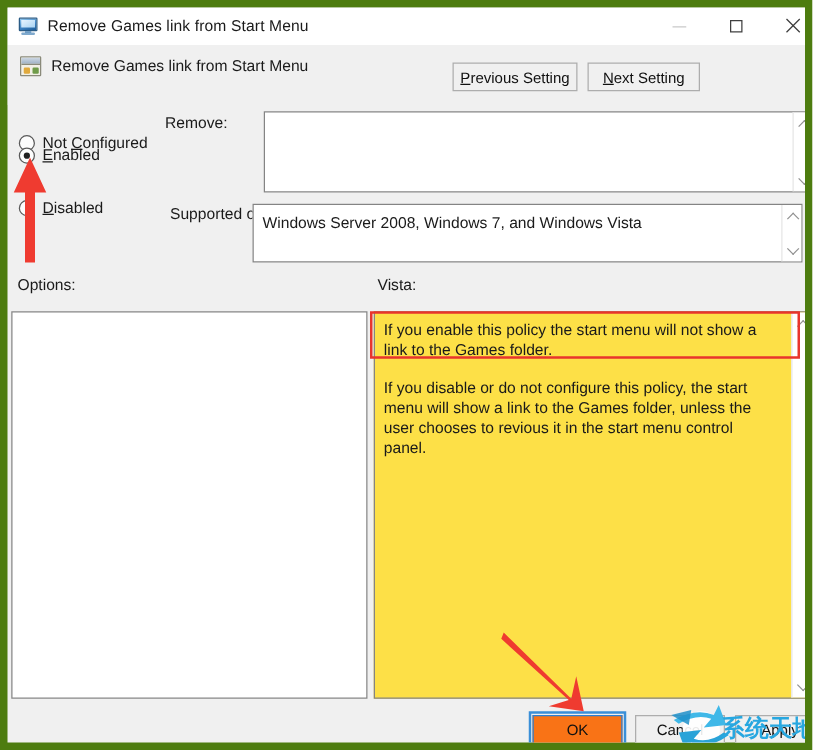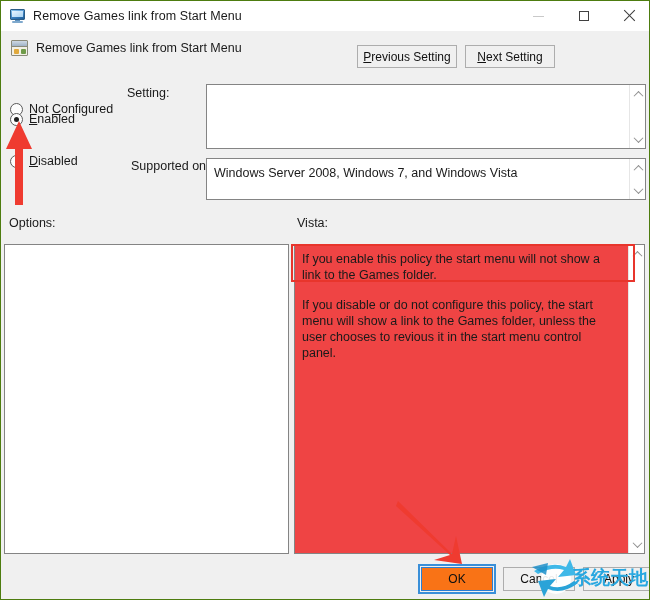--- a/index.html
+++ b/index.html
@@ -8,21 +8,21 @@
     width: 650px; height: 600px;
     overflow: hidden;
     background: #ffffff;
     font-family: "Liberation Sans", sans-serif;
   }
 
   #window {
     position: relative;
     width: 650px; height: 600px;
     background: #f0f0f0;
-    border: 1px solid #4d7c0f;
+    border: 6px solid #4d7c0f;
     overflow: hidden;
   }
 
   
   #titlebar {
     position: absolute; left: 0; top: 0;
     width: 650px; height: 30px;
     background: #ffffff;
     display: flex; align-items: center;
   }
@@ -144,21 +144,21 @@
   }
   #lbl-comment { left: 126px; top: 85px; }
   #lbl-supported { left: 130px; top: 158px; }
 
   .textbox {
     position: absolute;
     background: #ffffff;
     border: 1px solid #848484;
   }
   #comment-box { left: 205px; top: 83px; width: 440px; height: 65px; }
-  #supported-box { left: 205px; top: 157px; width: 440px; height: 42px; }
+  #supported-box { left: 196px; top: 157px; width: 440px; height: 47px; }
 
   .sb-col {
     position: absolute; right: 0; top: 0;
     width: 16px; height: 100%;
     background: #ffffff;
     border-left: 1px solid #e6e6e6;
   }
   .sb-arrow {
     position: absolute; left: 0; width: 16px; height: 16px;
     display: flex; align-items: center; justify-content: center;
@@ -213,21 +213,21 @@
 
   #options-box {
     position: absolute; left: 3px; top: 243px;
     width: 285px; height: 310px;
     background: #ffffff;
     border: 1px solid #848484;
   }
   #help-box {
     position: absolute; left: 293px; top: 243px;
     width: 351px; height: 310px;
-    background: #ef4444;
+    background: #fde047;
     border: 1px solid #848484;
   }
   #help-text {
     position: absolute; left: 7px; top: 6px;
     width: 315px;
     font-size: 12.5px; color: #1a1a1a;
     line-height: 16px;
   }
   #help-text p { margin: 0 0 14px 0; }
   #help-text p:last-child { margin-bottom: 0; }
@@ -329,21 +329,21 @@
   </div>
   <div class="radio-row" id="radio-enabled">
     <div class="radio-mark on"></div>
     <span><span class="acc">E</span>nabled</span>
   </div>
   <div class="radio-row" id="radio-disabled">
     <div class="radio-mark"></div>
     <span><span class="acc">D</span>isabled</span>
   </div>
 
-  <div class="field-label" id="lbl-comment">Setting:</div>
+  <div class="field-label" id="lbl-comment">Remove:</div>
   <div class="textbox" id="comment-box">
     <div class="sb-col">
       <div class="sb-arrow sb-up">
           <div class="chev up"></div>
         </div>
       <div class="sb-arrow sb-dn">
           <div class="chev down"></div>
         </div>
     </div>
   </div>

